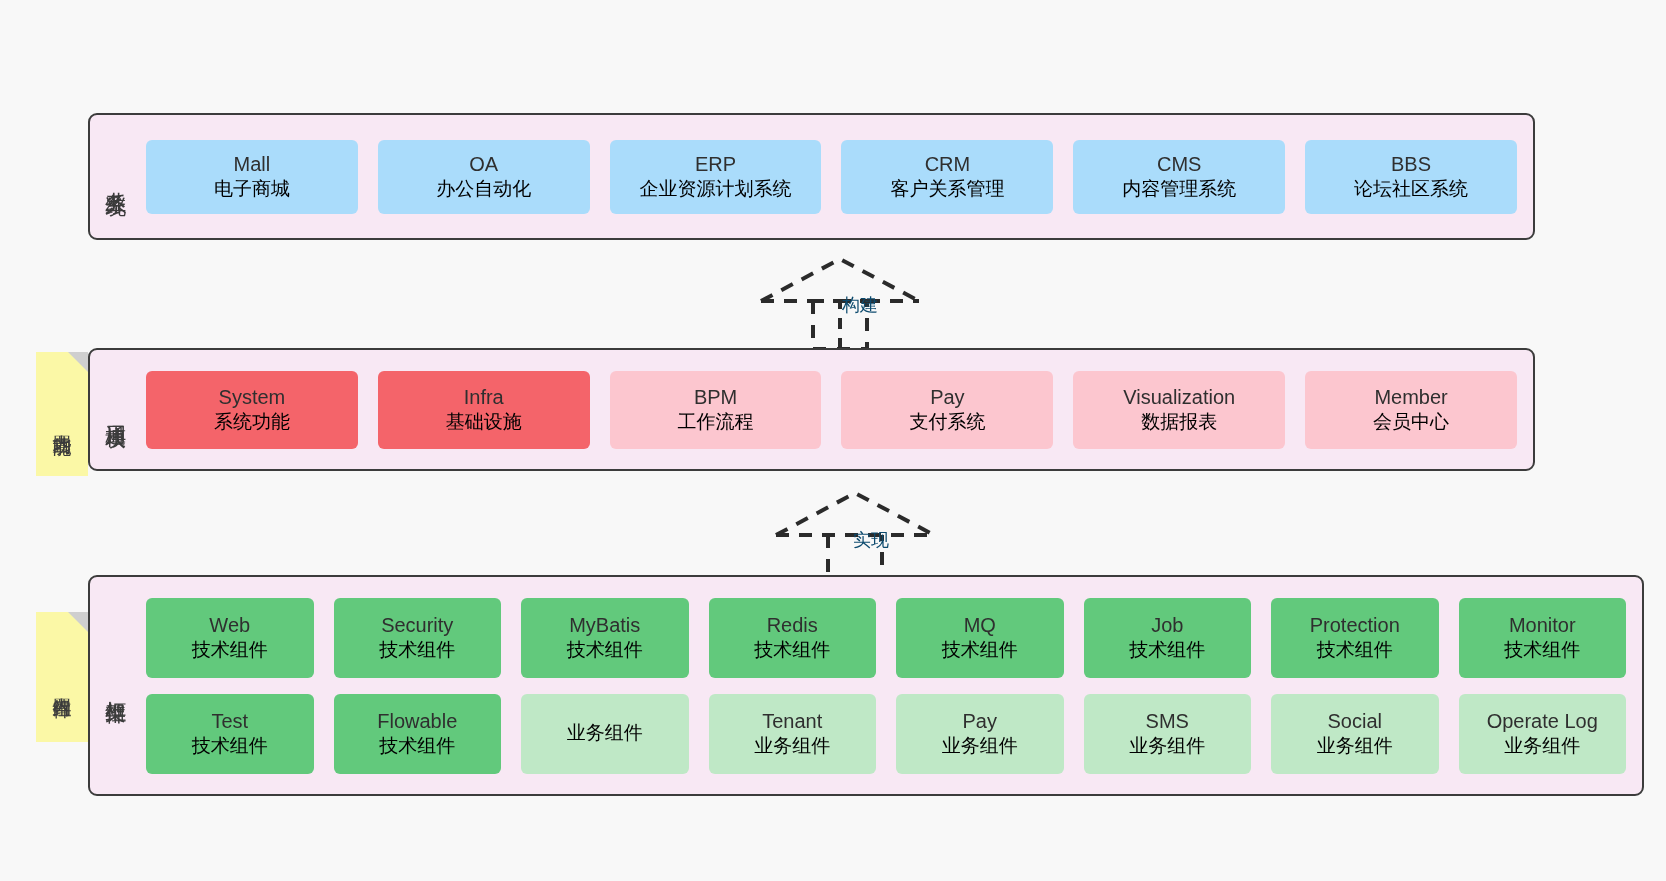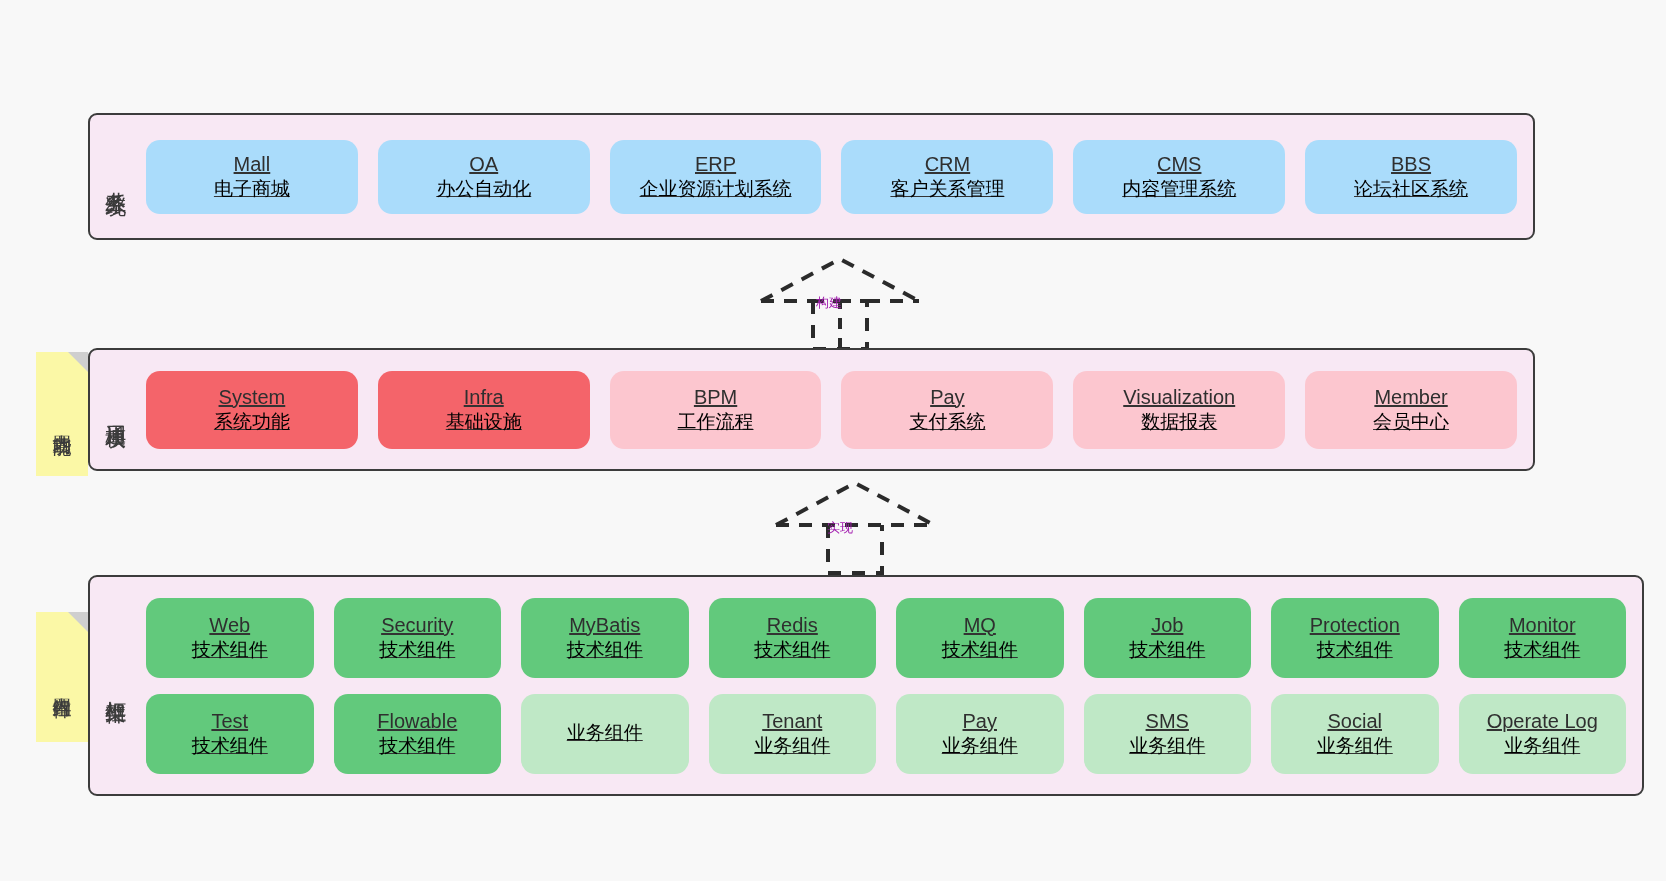--- a/index.html
+++ b/index.html
@@ -58,30 +58,29 @@
   }
 
   .row {
     display: flex;
     gap: 20px;
   }
 
   
   .card {
     flex: 1 1 0;
-    border-radius: 14px;
+    border-radius: 6px;
     display: flex;
     flex-direction: column;
     align-items: center;
     justify-content: center;
     text-align: center;
     box-sizing: border-box;
     padding: 22px 4px;
     line-height: 1.28;
-    text-decoration: underline;
   }
   .card .t1 { font-size: 20px; color: #2f2f2f; }
   .card .t2 { font-size: 19px; color: #000000; }
 
   .c-blue      { background: #aadcfb; }
   .c-red       { background: #f4646a; }
   .c-pink      { background: #fcc6cf; }
   .c-green     { background: #62c97c; }
   .c-lightgreen{ background: #bfe8c6; }
 
@@ -124,31 +123,32 @@
   #note-builtin-func { left: 36px; top: 352px; height: 124px; }
   #note-builtin-comp { left: 36px; top: 612px; height: 130px; }
 
   
   .arrow-grp {
     position: absolute;
     width: 170px;
     height: 98px;
   }
   #arrow-build   { left: 755px; top: 253px; }
-  #arrow-implement { left: 770px; top: 477px; }
+  #arrow-implement { left: 770px; top: 487px; }
 
   .arrow-grp svg { display: block; }
 
   .arrow-label {
     position: absolute;
-    font-size: 13px;
-    color: #a21caf;
+    font-size: 18px;
+    color: #0c4a6e;
     background: transparent;
     white-space: nowrap;
     line-height: 1;
+    margin-left: 26px;
   }
   #arrow-build .arrow-label   { left: 61px; top: 43px; }
   #arrow-implement .arrow-label { left: 57px; top: 44px; }
 </style>
 </head>
 <body>
 
 <div class="canvas">
 
   <div class="layer" id="layer-business">

